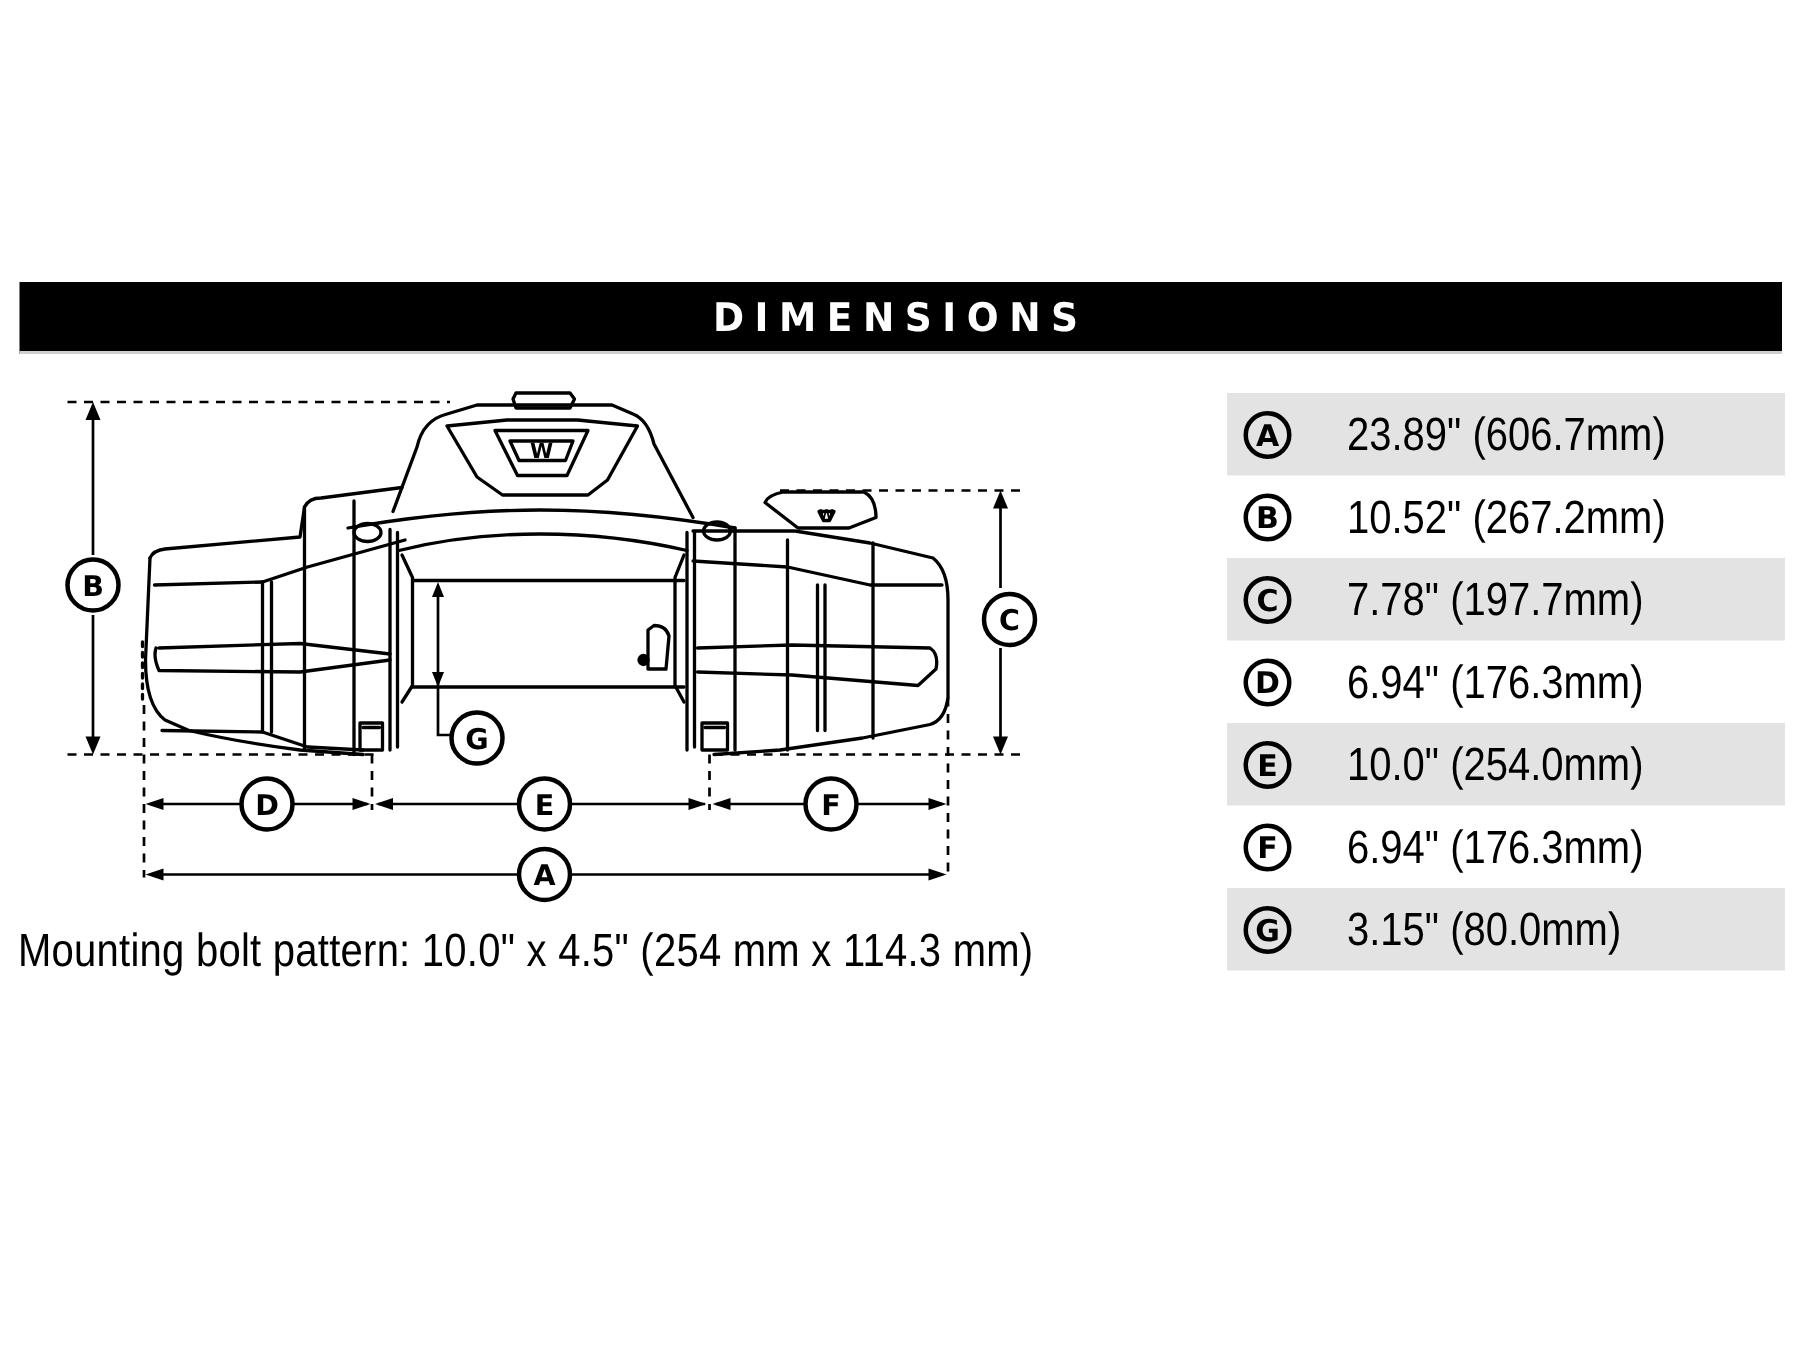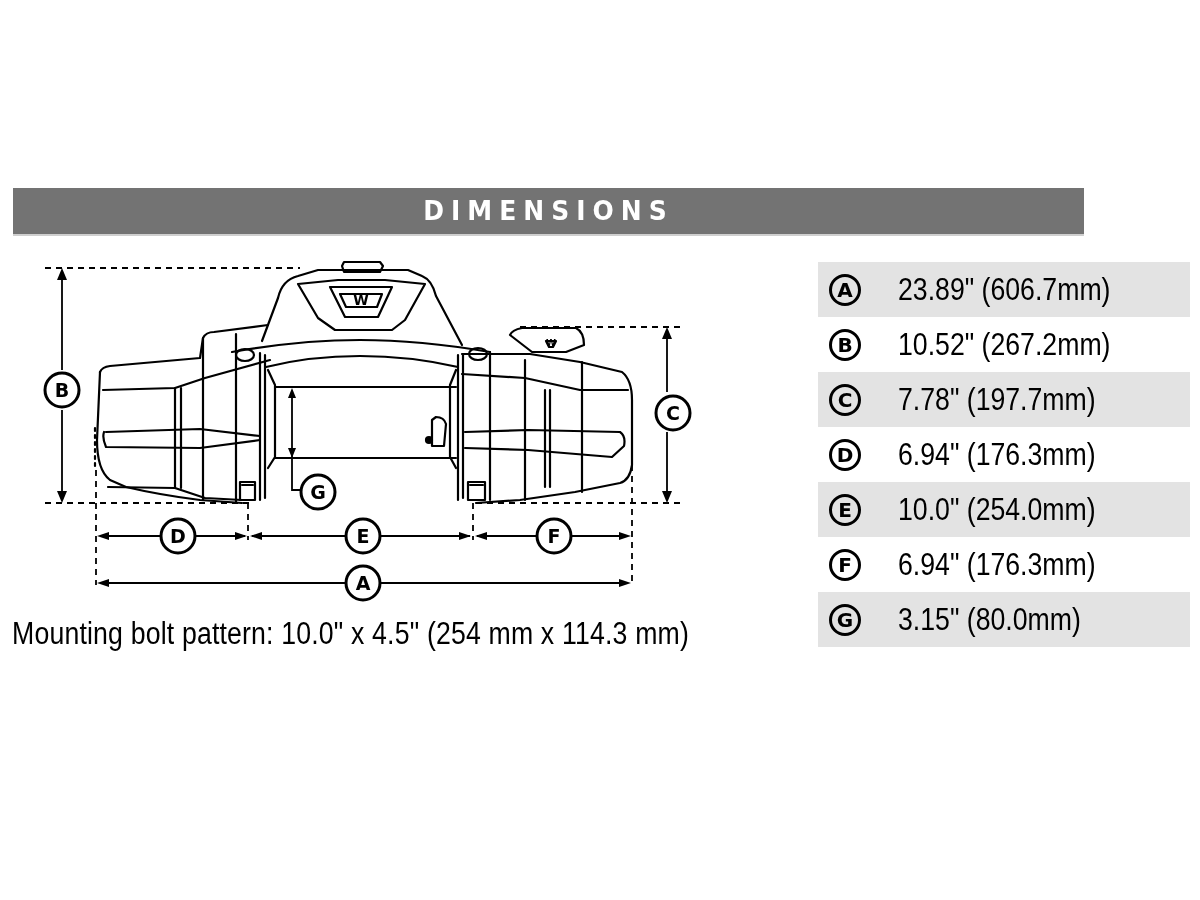--- a/index.html
+++ b/index.html
@@ -2,22 +2,22 @@
 <html><head>
   <meta charset="utf-8">
   <style>
     html, body { margin: 0; padding: 0; }
     body {
       width: 1200px; height: 900px; background: #ffffff; position: relative; overflow: hidden;
       font-family: "DejaVu Sans Condensed", "Liberation Sans Narrow", "Liberation Sans", sans-serif;
       color: #000;
     }
     .title-bar {
-      position: absolute; left: 13px; top: 188px; width: 1071px; height: 46px;
-      background: #737373; display: flex; align-items: center; justify-content: center;
+      position: absolute; left: 13px; top: 188px; width: 1175px; height: 46px;
+      background: #000000; display: flex; align-items: center; justify-content: center;
       border-bottom: 2px solid #cfcfcf;
     }
     .title-text {
       color: #fff; font-family: "DejaVu Sans", sans-serif; font-weight: bold;
       font-size: 25px; letter-spacing: 7px; transform: scaleY(1.05);
     }
     .drawing { position: absolute; left: 0; top: 250px; width: 800px; height: 360px; }
     .caption {
       position: absolute; left: 12px; top: 616px; font-size: 31px; white-space: nowrap;
       font-family: "Liberation Sans", sans-serif; transform: scaleX(0.86); transform-origin: left center;

